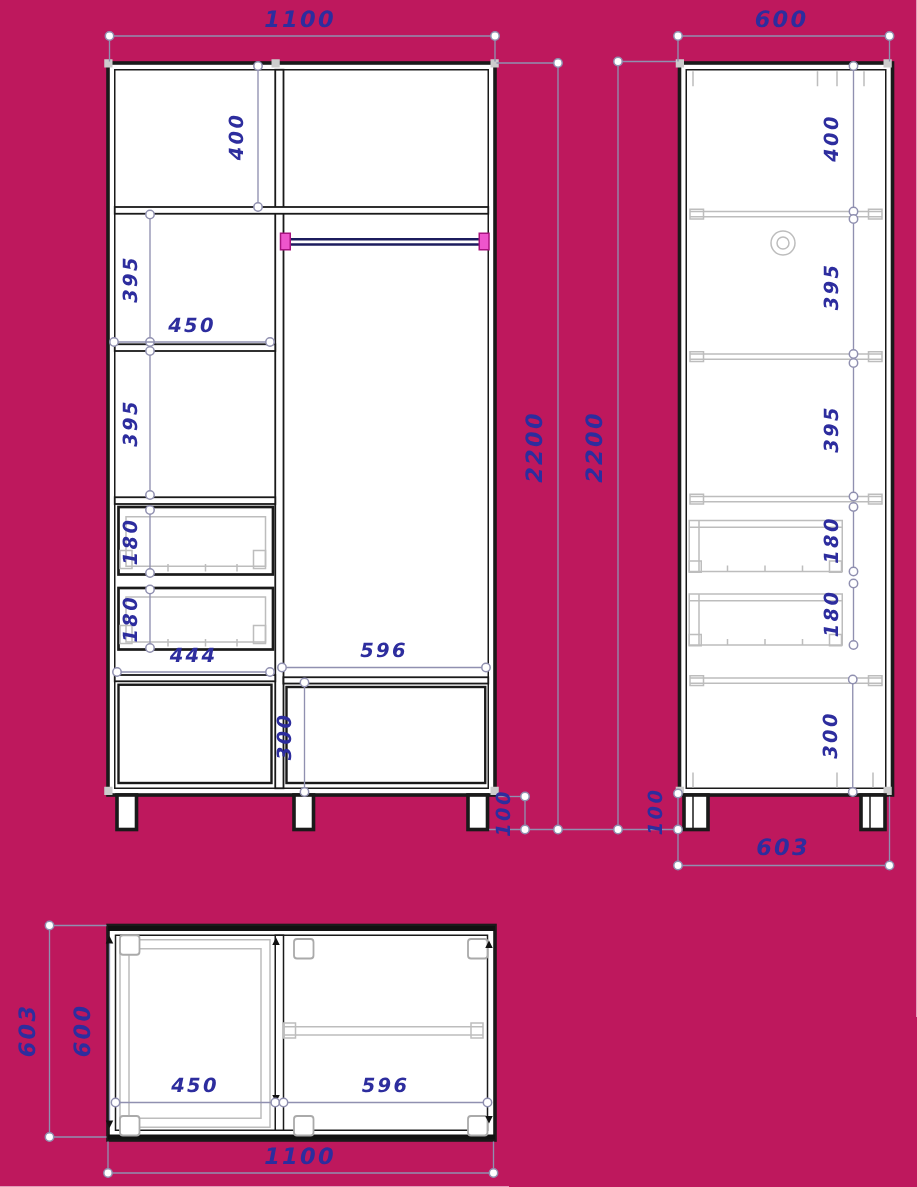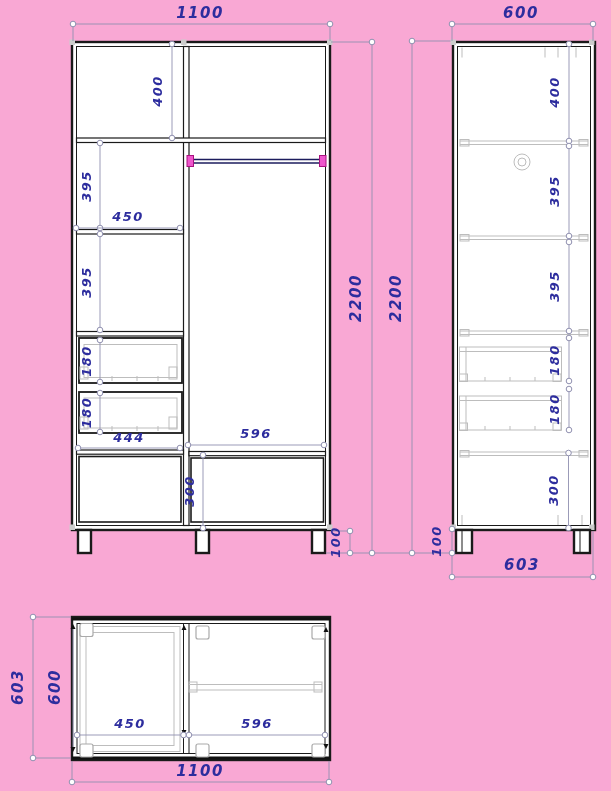--- a/index.html
+++ b/index.html
@@ -1,16 +1,16 @@
 <!DOCTYPE html>
 <html><head>
 <meta charset="utf-8">
 <style>
   html,body{margin:0;padding:0;background:#ffffff;}
-  .stage{position:relative;width:611px;height:791px;background:#f9a8d4;overflow:hidden;}
+  .stage{position:relative;width:611px;height:791px;background:#be185d;overflow:hidden;}
   svg{display:block;}
   .outline{fill:#ffffff;stroke:#1a1a1a;}
   .sw2{stroke-width:2.4;} .sw18{stroke-width:1.8;} .sw16{stroke-width:1.6;} .sw12{stroke-width:1.2;} .sw1{stroke-width:1;}
   .thin{fill:none;stroke:#1a1a1a;stroke-width:1;}
   .heavy{stroke:#111111;stroke-width:3.2;fill:none;}
   .gray{fill:none;stroke:#bdbdbd;stroke-width:1;}
   .grayfill{fill:#ffffff;stroke:#aaaaaa;stroke-width:1.2;}
   .marker{fill:#cccccc;stroke:none;}
   .dimline{fill:none;stroke:#9090b0;stroke-width:0.9;}
   .dimdot{fill:#ffffff;stroke:#9090b0;stroke-width:1;}

